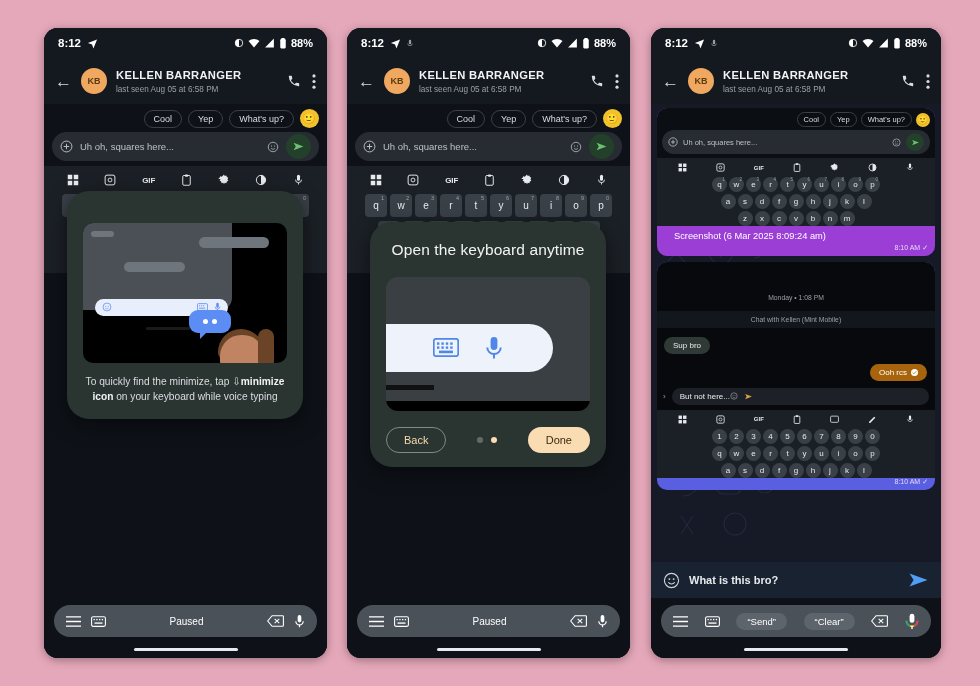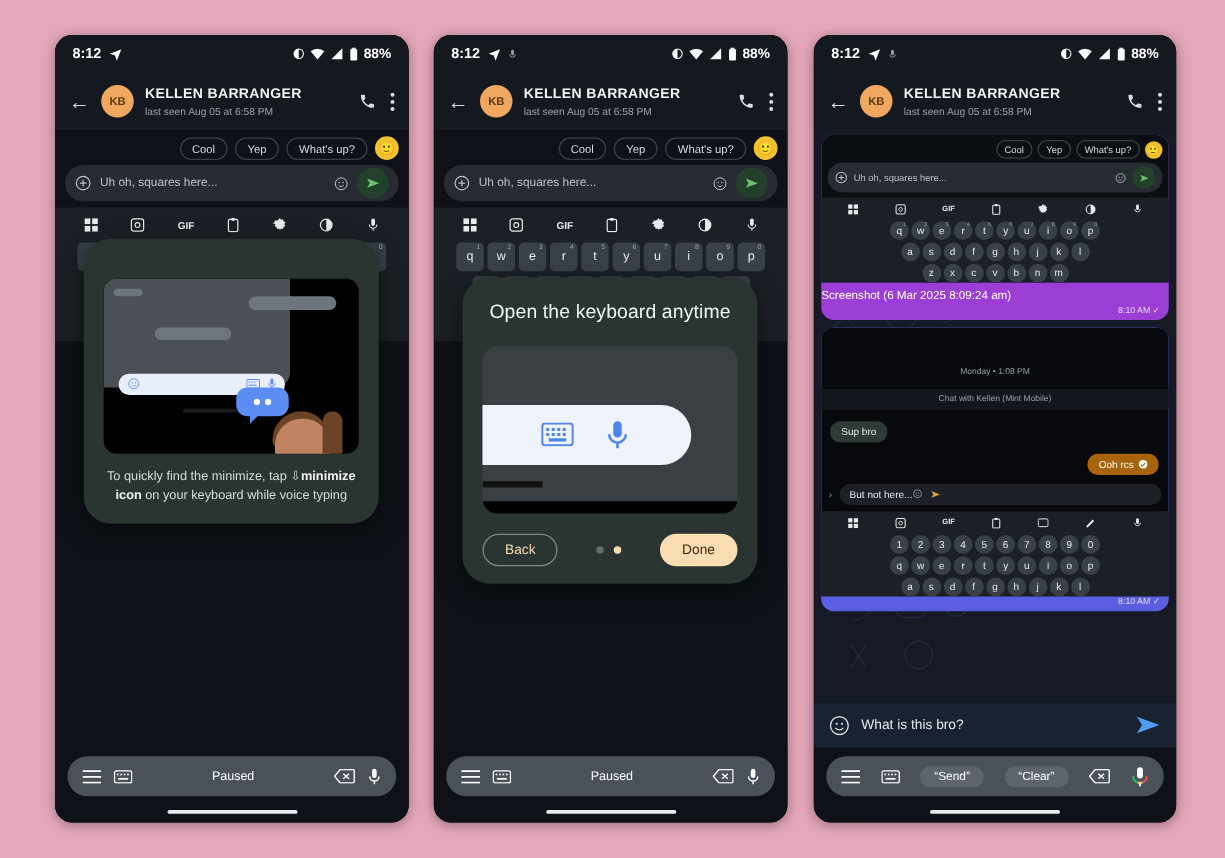--- a/index.html
+++ b/index.html
@@ -194,21 +194,21 @@
     position:absolute; left: -4px; top: 47px; width: 84%; height: 48px;
     background: #eef2fb; border-radius: 0 26px 26px 0;
     display:flex; align-items:center; justify-content:center; gap: 26px;
   }
   .il2-line { position:absolute; left: 0; top: 108px; width: 48px; height: 5px; background: #111; }
   .il2-black { position:absolute; left:0; right:0; bottom:0; height: 10px; background:#000; }
 
   
   .sshot { margin: 0 6px 6px 6px; border-radius: 10px; overflow: hidden; position: relative; }
   .sshot-cap {
-    font-size: 9.3px; color: #ffffff; padding: 5px 0 2px;
+    font-size: 9.3px; color: #ffffff; padding: 5px 17px 2px;
     line-height: 1.15;
   }
   .sshot-time { font-size: 7px; color: #e6d9f5; text-align: right; padding: 0 7px 4px; }
   .bubble-purple { background: #9a3ed6; }
   .bubble-blue { background: #5a5ee0; }
   .mini { background: #0b0e13; position: relative; overflow: hidden; }
 
   .mini-chips { display:flex; gap:4px; justify-content:flex-end; align-items:center; padding: 4px 5px 3px; }
   .mini-chip { border:1px solid #3b4046; border-radius:10px; padding:2px 6px; font-size:7.5px; color:#dadce0; }
   .mini-chipemoji { width:14px;height:14px;border-radius:50%;background:#f2c12e;display:flex;align-items:center;justify-content:center;font-size:9px;}
@@ -242,21 +242,21 @@
   .in2-compose { display:flex; align-items:center; gap:6px; margin: 7px 6px 5px; }
   .in2-field {
     flex:1; background:#1d2127; border-radius:13px; padding: 4px 8px;
     display:flex; align-items:center; justify-content:flex-start;
     font-size:8px; color:#e8eaed;
   }
 
   
   .p3-compose {
     display:flex; align-items:center; gap:9px;
-    background:#182230; padding: 9px 12px;
+    background:#182230; padding: 9px 12px; font-weight: bold;
   }
   .p3-txt { flex:1; color:#e8eaed; font-size:11px; }
 
   svg { display:block; }
 </style>
 </head>
 <body>
 
 <div class="stage">
 

